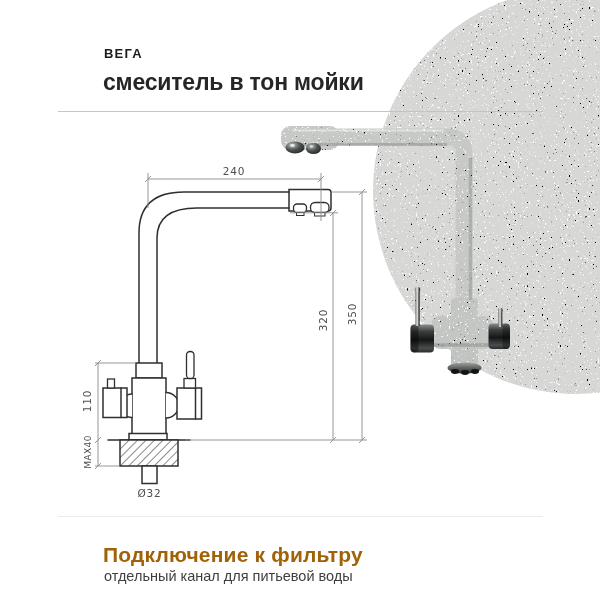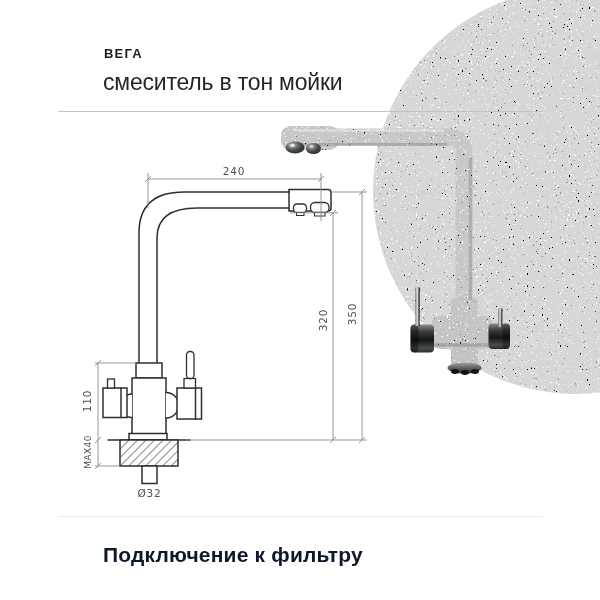--- a/index.html
+++ b/index.html
@@ -6,25 +6,25 @@
   #stage{
     position:relative;width:600px;height:600px;overflow:hidden;background:#ffffff;
     font-family:"Liberation Sans",sans-serif;
   }
   .hdr-title{
     position:absolute;left:104px;top:46px;
     font-size:13px;font-weight:bold;letter-spacing:1.2px;color:#1c1c1c;
   }
   .hdr-sub{
     position:absolute;left:103px;top:69px;
-    font-size:23px;font-weight:400;letter-spacing:-0.2px;color:#262626;
+    font-size:23px;font-weight:700;letter-spacing:-0.2px;color:#262626;
   }
   .ftr-title{
     position:absolute;left:103px;top:543px;
-    font-size:21px;font-weight:bold;letter-spacing:0.2px;color:#0f172a;
+    font-size:21px;font-weight:bold;letter-spacing:0.2px;color:#a16207;
   }
   .ftr-sub{
     position:absolute;left:104px;top:568px;
     font-size:14.5px;font-weight:400;color:#3f3f3f;
   }
   svg{position:absolute;left:0;top:0;}
   .dimtxt{
     font-family:"DejaVu Sans","Liberation Sans",sans-serif;
     font-size:10.5px;letter-spacing:0.8px;fill:#4f4f4f;
   }
@@ -197,13 +197,14 @@
     <text class="dimtxt" transform="rotate(-90 355.5 314)" x="355.5" y="314" text-anchor="middle">350</text>
     <text class="dimtxt" transform="rotate(-90 90.5 401)" x="90.5" y="401" text-anchor="middle">110</text>
     <text class="dimtxt small" transform="rotate(-90 90.5 452)" x="90.5" y="452" text-anchor="middle">MAX40</text>
     <text class="dimtxt" x="149.5" y="497" text-anchor="middle">Ø32</text>
   </svg>
 
   <div class="hdr-title">ВЕГА</div>
   <div class="hdr-sub">смеситель в тон мойки</div>
 
   <div class="ftr-title">Подключение к фильтру</div>
+  <div class="ftr-sub">отдельный канал для питьевой воды</div>
 </div>
 
 </body></html>

